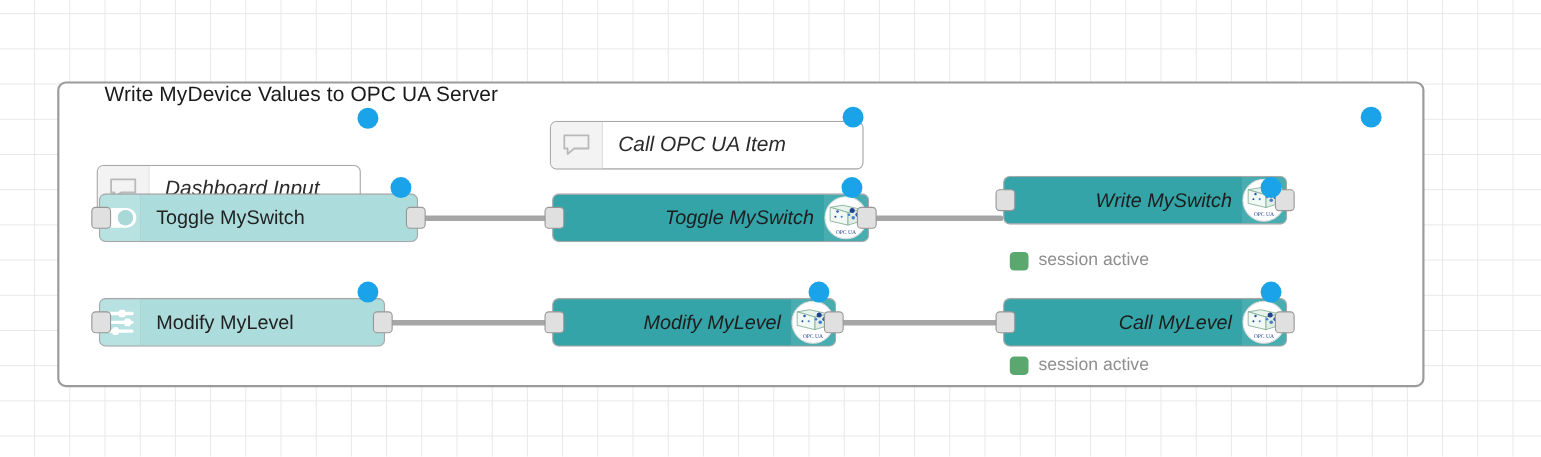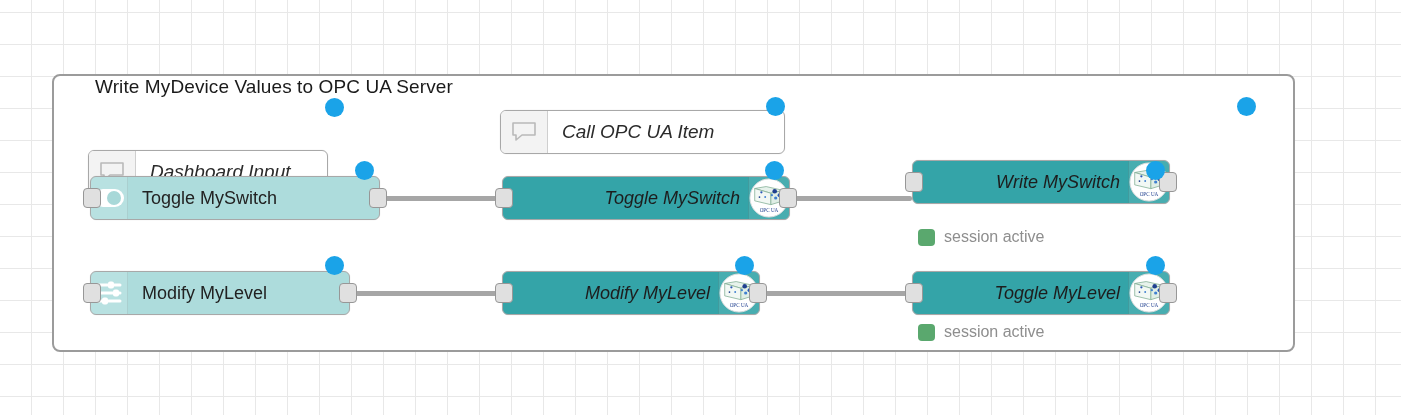--- a/index.html
+++ b/index.html
@@ -309,21 +309,21 @@
         </g>
         <text x="21" y="36" font-family="'Liberation Serif',serif" font-size="5.4" fill="#1f3f8f" text-anchor="middle">OPC UA</text>
       </svg>
     </div>
     <div class="port in"></div>
     <div class="port out"></div>
   </div>
   <div class="sel-dot" style="left:735px;top:256px;"></div>
 
   <div class="node node-dark" style="left:912px;top:271px;width:258px;">
-    <div class="node-label">Toggle MyLevel</div>
+    <div class="node-label">Call MyLevel</div>
     <div class="icon-box-right">
       <svg class="ico" width="42" height="42" viewBox="0 0 42 42">
         <circle cx="21" cy="21" r="20" fill="#ffffff" stroke="#dcdcdc" stroke-width="1"></circle>
         <g transform="translate(5,8)">
           <path d="M1 3 L13 1 L31 5 L18 8 Z" fill="#e7f2ec" stroke="#7fae93" stroke-width=".8"></path>
           <path d="M1 3 L1 16 L18 20 L18 8 Z" fill="#f2f8f4" stroke="#7fae93" stroke-width=".8"></path>
           <path d="M18 8 L31 5 L31 16 L18 20 Z" fill="#e0eee6" stroke="#7fae93" stroke-width=".8"></path>
           <circle cx="22" cy="6" r="2.4" fill="#1f3f8f"></circle>
           <circle cx="27" cy="10" r="2.0" fill="#2a58b5"></circle>
           <circle cx="23" cy="13" r="1.7" fill="#3f7fd0"></circle>

